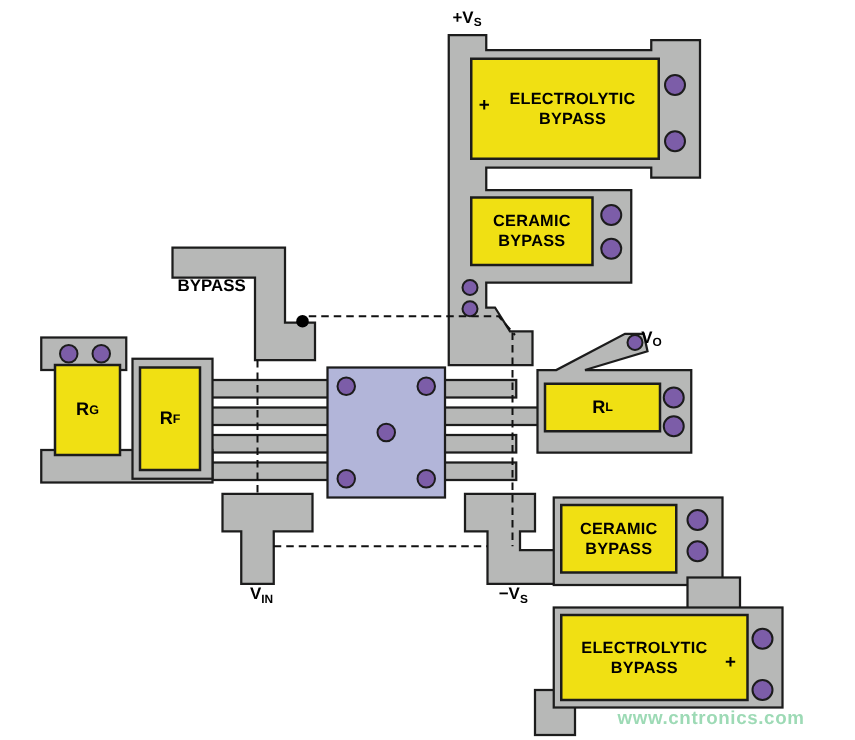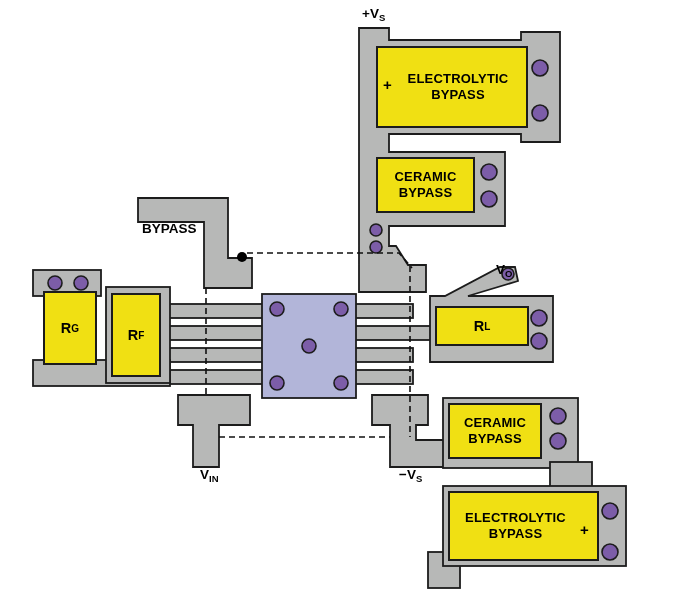--- a/index.html
+++ b/index.html
@@ -110,21 +110,21 @@
       <line x1="206" y1="288" x2="206" y2="395"></line>
     </g>
 
     <circle cx="242" cy="257" r="5" fill="#000"></circle>
   </svg>
 
   <div class="lbl" style="left:362px;top:7px"><span>+</span><span>V</span><sub>S</sub></div>
 
   <div class="lbl" style="left:142px;top:222px">BYPASS</div>
 
-  <div class="lbl" style="left:496px;top:263px"><span></span><span>V</span><sub>O</sub></div>
+  <div class="lbl" style="left:513px;top:263px"><span></span><span>V</span><sub>O</sub></div>
 
   <div class="lbl" style="left:200px;top:468px"><span></span><span>V</span><sub>IN</sub></div>
 
   <div class="lbl" style="left:399px;top:468px"><span>−</span><span>V</span><sub>S</sub></div>
 
   <div class="comp-label" style="left:377px;top:47px;width:150px;height:80px;padding-left:12px">
     <div>ELECTROLYTIC</div>
     <div>BYPASS</div>
   </div>
   <div class="lbl plus" style="left:383px;top:77px">+</div>
@@ -153,14 +153,15 @@
     <div>CERAMIC</div>
     <div>BYPASS</div>
   </div>
 
   <div class="comp-label" style="left:449px;top:492px;width:149px;height:68px;padding-right:16px">
     <div>ELECTROLYTIC</div>
     <div>BYPASS</div>
   </div>
   <div class="lbl plus" style="left:580px;top:522px">+</div>
 
+  <div class="watermark" style="left:494px;top:566px">www.cntronics.com</div>
 
 </div>
 
 </body></html>

